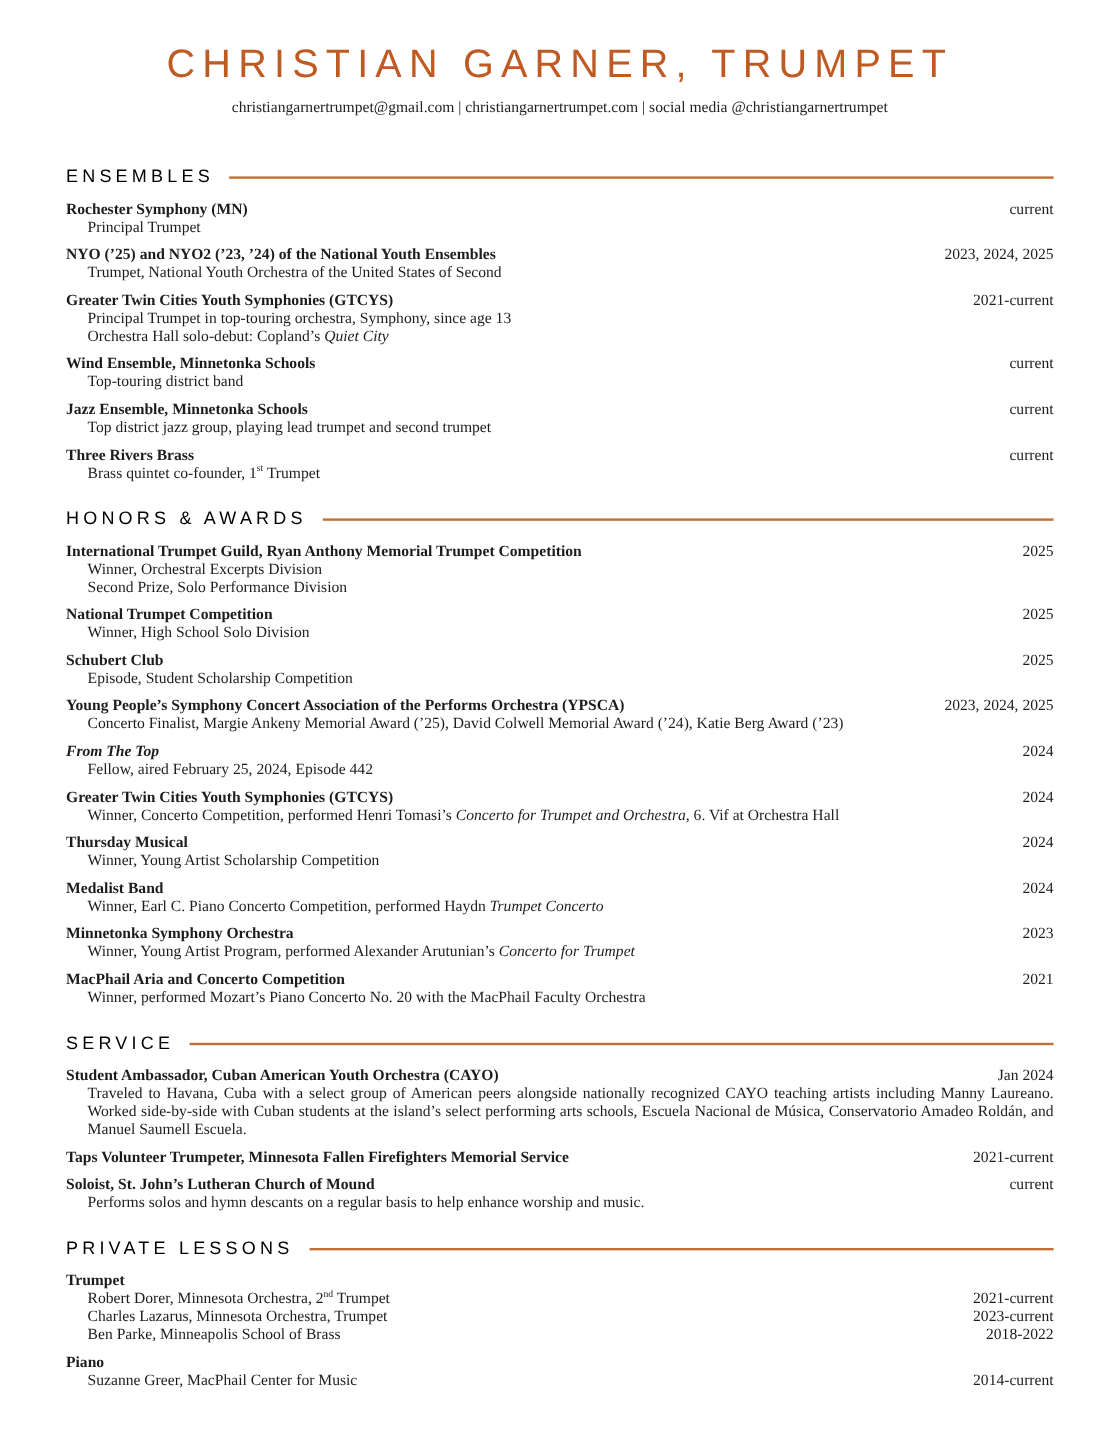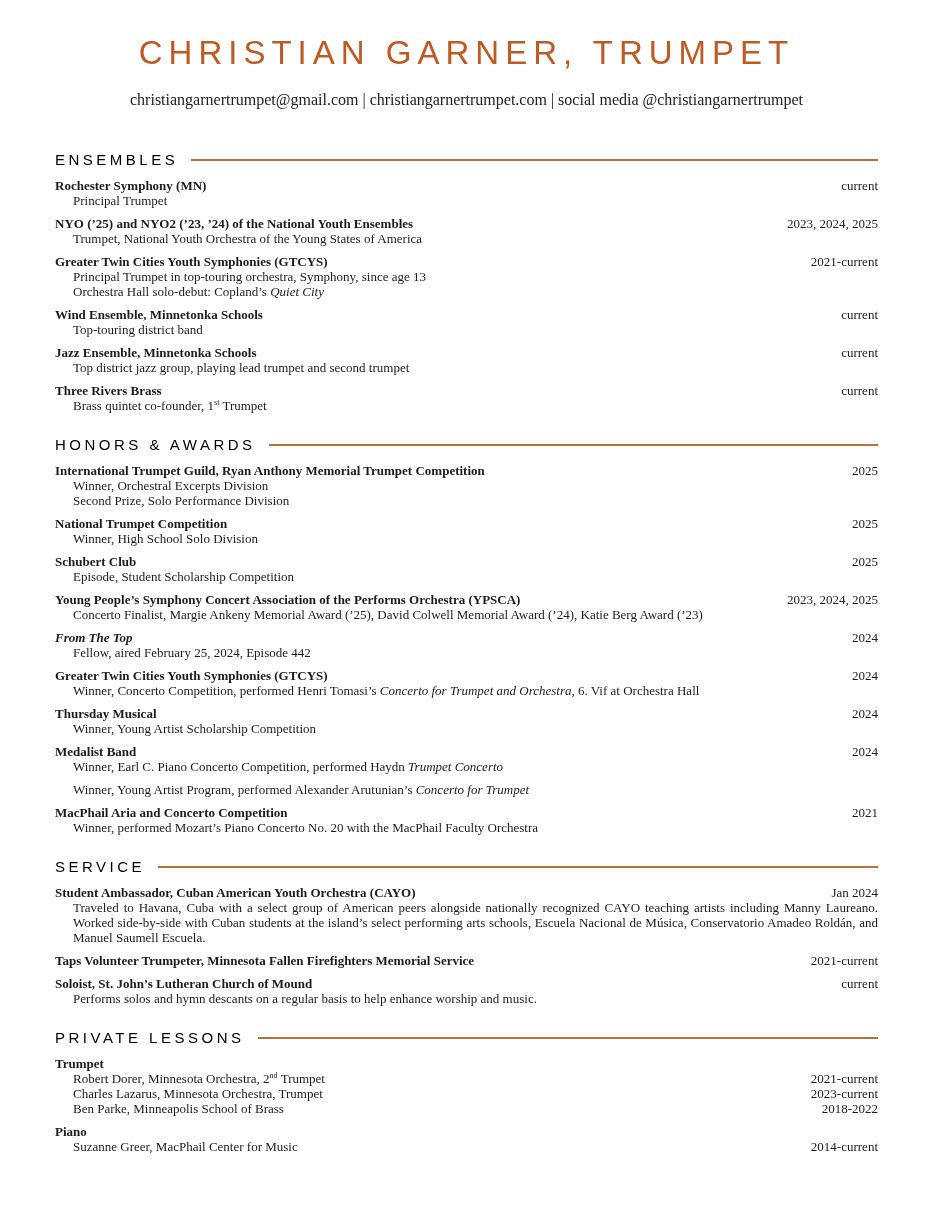--- a/index.html
+++ b/index.html
@@ -20,22 +20,22 @@
   .doc-header{text-align:center;margin-bottom:42px;}
   .doc-title{
     font-family:"Liberation Sans", sans-serif;
     font-size:33px;
     letter-spacing:6px;
     font-weight:500;
     color:var(--accent);
     white-space:nowrap;
   }
   .contact-line{
-    margin-top:19px;
-    font-size:16px;
+    margin-top:9px;
+    font-size:13px;
     color:#222;
   }
 
   
   .section{margin-top:23px;}
   .section:first-of-type{margin-top:0;}
   .section-header{
     display:flex;align-items:center;gap:13px;
     margin-bottom:10px;
   }
@@ -86,21 +86,21 @@
           <div class="details">
             <div class="detail-line"><span class="detail-text">Principal Trumpet</span></div>
           </div>
         </div>
         <div class="entry">
           <div class="entry-head">
             <span class="entry-title">NYO (’25) and NYO2 (’23, ’24) of the National Youth Ensembles</span>
             <span class="entry-date">2023, 2024, 2025</span>
           </div>
           <div class="details">
-            <div class="detail-line"><span class="detail-text">Trumpet, National Youth Orchestra of the Young States of America</span></div>
+            <div class="detail-line"><span class="detail-text">Trumpet, National Youth Orchestra of the United States of Second</span></div>
           </div>
         </div>
         <div class="entry">
           <div class="entry-head">
             <span class="entry-title">Greater Twin Cities Youth Symphonies (GTCYS)</span>
             <span class="entry-date">2021-current</span>
           </div>
           <div class="details">
             <div class="detail-line"><span class="detail-text">Principal Trumpet in top-touring orchestra, Symphony, since age 13</span></div>
             <div class="detail-line"><span class="detail-text"><span>Orchestra Hall solo-debut: Copland’s </span><i>Quiet City</i></span></div>
@@ -206,20 +206,24 @@
         <div class="entry">
           <div class="entry-head">
             <span class="entry-title">Medalist Band</span>
             <span class="entry-date">2024</span>
           </div>
           <div class="details">
             <div class="detail-line"><span class="detail-text"><span>Winner, Earl C. Piano Concerto Competition, performed Haydn </span><i>Trumpet Concerto</i></span></div>
           </div>
         </div>
         <div class="entry">
+          <div class="entry-head">
+            <span class="entry-title">Minnetonka Symphony Orchestra</span>
+            <span class="entry-date">2023</span>
+          </div>
           <div class="details">
             <div class="detail-line"><span class="detail-text"><span>Winner, Young Artist Program, performed Alexander Arutunian’s </span><i>Concerto for Trumpet</i></span></div>
           </div>
         </div>
         <div class="entry">
           <div class="entry-head">
             <span class="entry-title">MacPhail Aria and Concerto Competition</span>
             <span class="entry-date">2021</span>
           </div>
           <div class="details">

